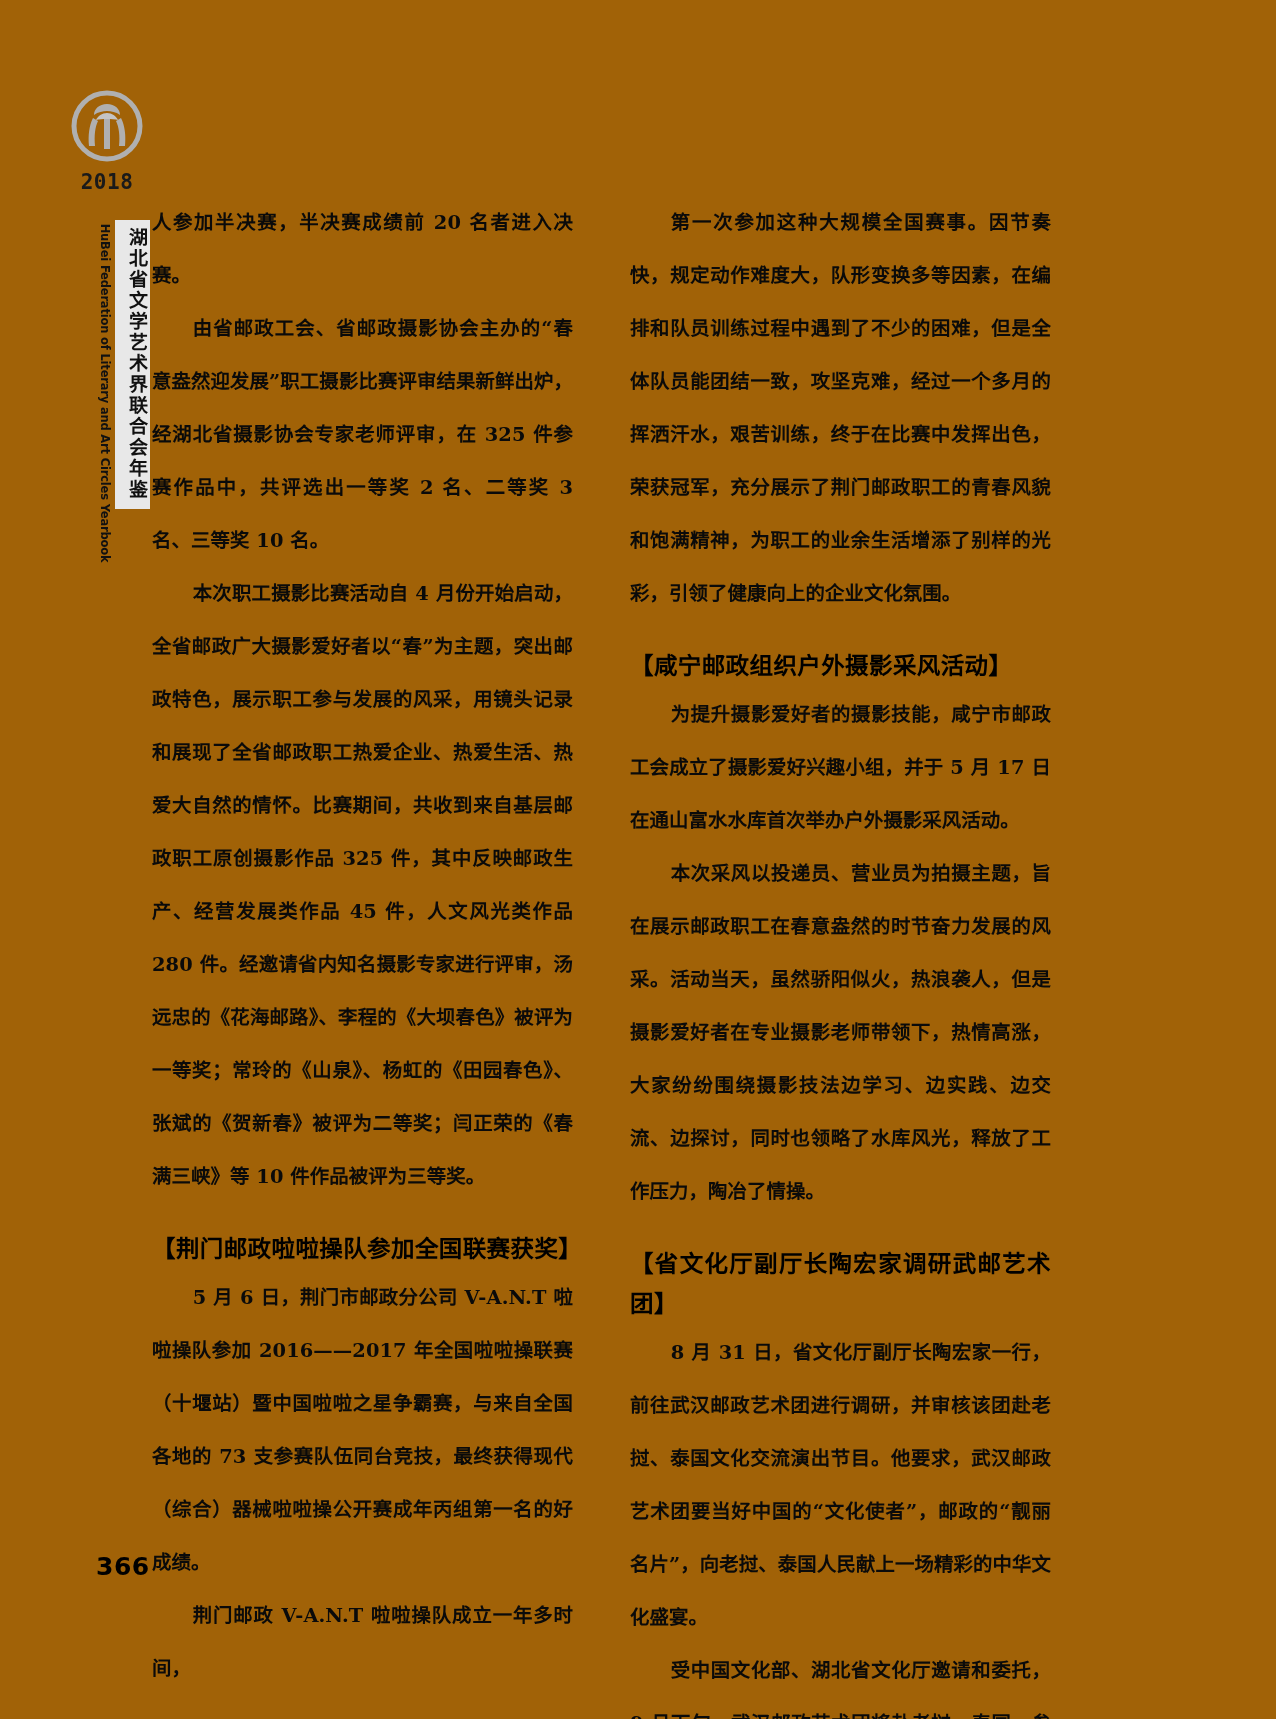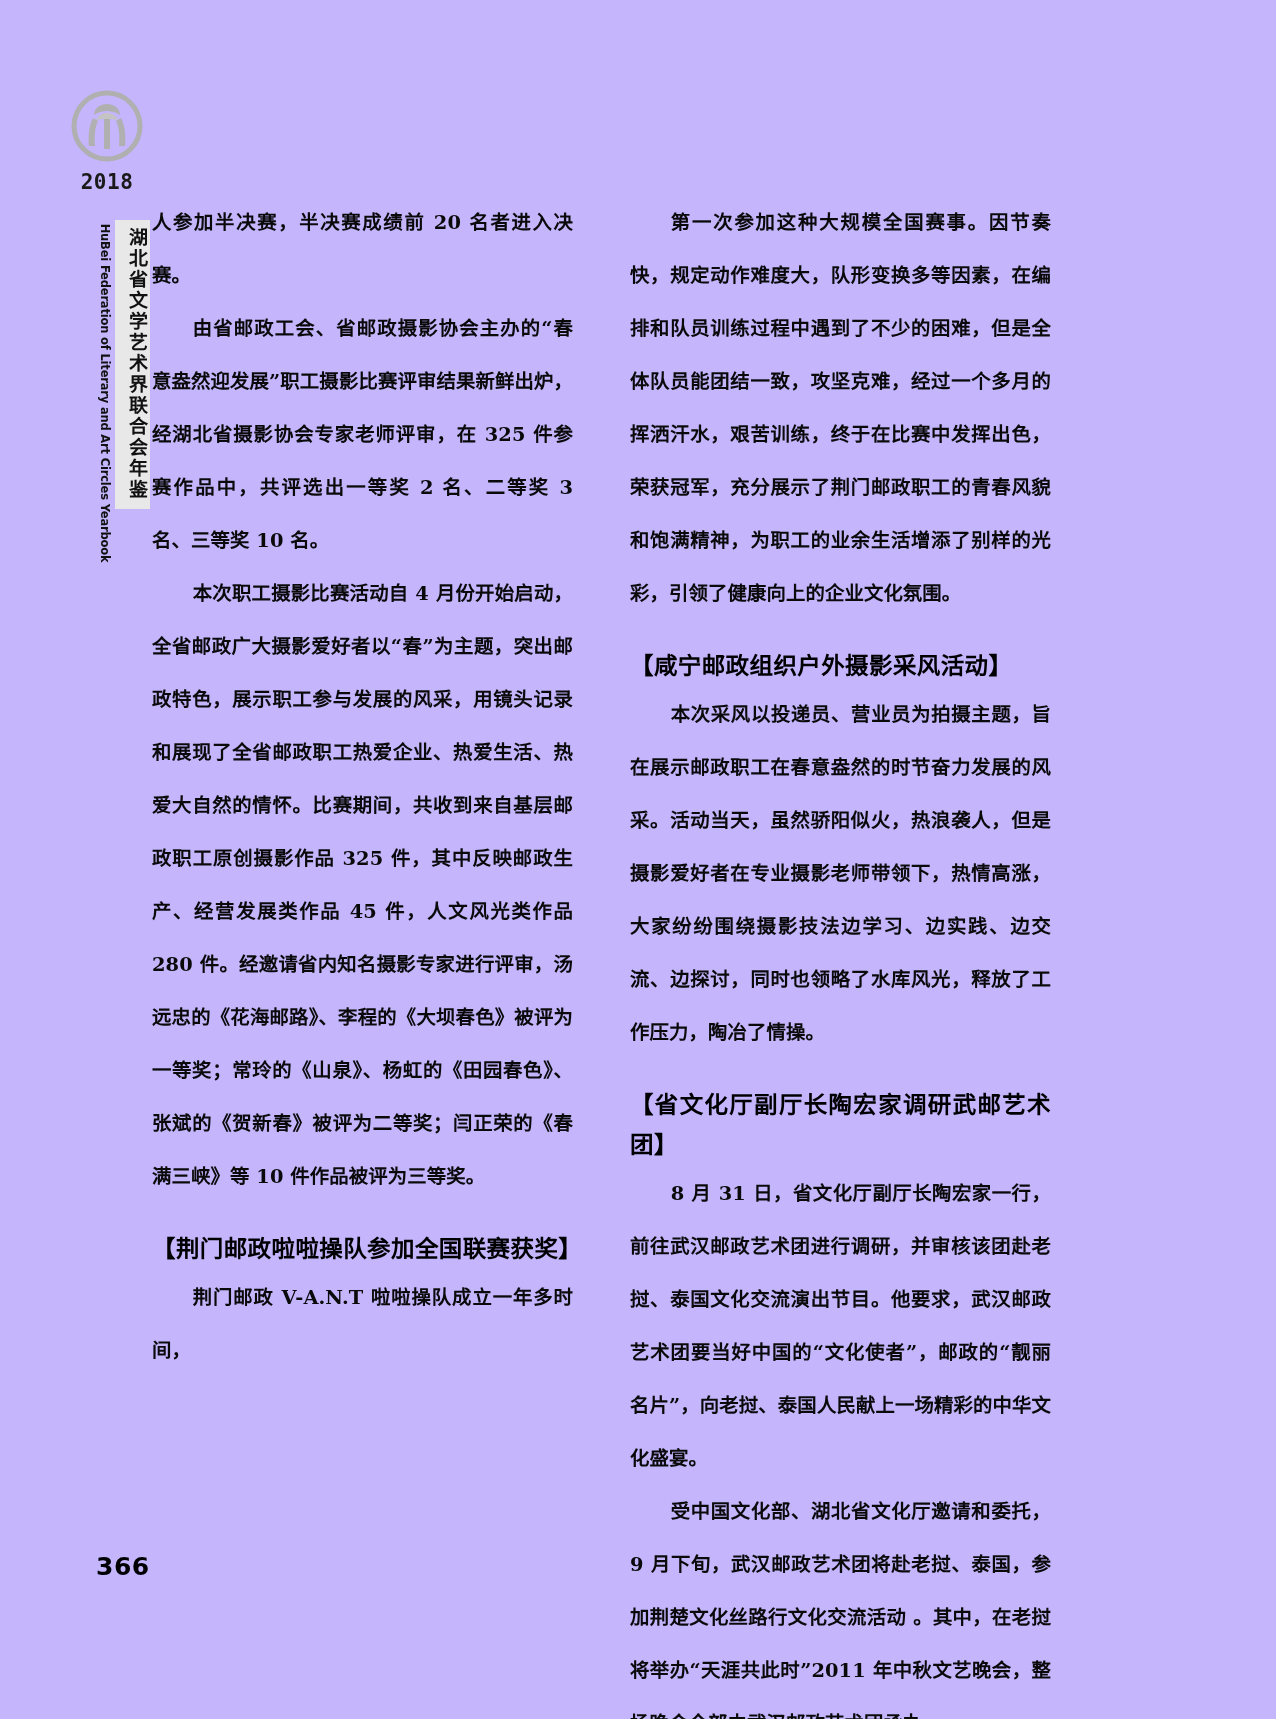--- a/index.html
+++ b/index.html
@@ -13,21 +13,21 @@
     height: 1719px;
     position: relative;
     font-family: "DejaVu Serif", "Liberation Serif", serif;
     color: #000000;
     overflow: hidden;
   }
 
   .page {
     position: absolute;
     inset: 0;
-    background: #c4b5fd;
+    background: #a16207;
   }
 
   
   .margin-block {
     position: absolute;
     left: 64px;
     top: 88px;
     width: 86px;
   }
 
@@ -163,25 +163,27 @@
       <span class="v-en">HuBei Federation of Literary and Art Circles Yearbook</span>
     </div>
   </div>
 
   <div class="columns">
     <div class="col" id="col-left">
         <p class="para">人参加半决赛，半决赛成绩前 20 名者进入决赛。</p>
         <p class="para indent">由省邮政工会、省邮政摄影协会主办的“春意盎然迎发展”职工摄影比赛评审结果新鲜出炉，经湖北省摄影协会专家老师评审，在 325 件参赛作品中，共评选出一等奖 2 名、二等奖 3 名、三等奖 10 名。</p>
         <p class="para indent">本次职工摄影比赛活动自 4 月份开始启动，全省邮政广大摄影爱好者以“春”为主题，突出邮政特色，展示职工参与发展的风采，用镜头记录和展现了全省邮政职工热爱企业、热爱生活、热爱大自然的情怀。比赛期间，共收到来自基层邮政职工原创摄影作品 325 件，其中反映邮政生产、经营发展类作品 45 件，人文风光类作品 280 件。经邀请省内知名摄影专家进行评审，汤远忠的《花海邮路》、李程的《大坝春色》被评为一等奖；常玲的《山泉》、杨虹的《田园春色》、张斌的《贺新春》被评为二等奖；闫正荣的《春满三峡》等 10 件作品被评为三等奖。</p>
         <h2 class="section-head">【荆门邮政啦啦操队参加全国联赛获奖】</h2>
+        <p class="para indent">5 月 6 日，荆门市邮政分公司 V-A.N.T 啦啦操队参加 2016——2017 年全国啦啦操联赛（十堰站）暨中国啦啦之星争霸赛，与来自全国各地的 73 支参赛队伍同台竞技，最终获得现代（综合）器械啦啦操公开赛成年丙组第一名的好成绩。</p>
         <p class="para indent">荆门邮政 V-A.N.T 啦啦操队成立一年多时间，</p>
       </div>
     <div class="col" id="col-right">
         <p class="para indent">第一次参加这种大规模全国赛事。因节奏快，规定动作难度大，队形变换多等因素，在编排和队员训练过程中遇到了不少的困难，但是全体队员能团结一致，攻坚克难，经过一个多月的挥洒汗水，艰苦训练，终于在比赛中发挥出色，荣获冠军，充分展示了荆门邮政职工的青春风貌和饱满精神，为职工的业余生活增添了别样的光彩，引领了健康向上的企业文化氛围。</p>
         <h2 class="section-head">【咸宁邮政组织户外摄影采风活动】</h2>
+        <p class="para indent">为提升摄影爱好者的摄影技能，咸宁市邮政工会成立了摄影爱好兴趣小组，并于 5 月 17 日在通山富水水库首次举办户外摄影采风活动。</p>
         <p class="para indent">本次采风以投递员、营业员为拍摄主题，旨在展示邮政职工在春意盎然的时节奋力发展的风采。活动当天，虽然骄阳似火，热浪袭人，但是摄影爱好者在专业摄影老师带领下，热情高涨，大家纷纷围绕摄影技法边学习、边实践、边交流、边探讨，同时也领略了水库风光，释放了工作压力，陶冶了情操。</p>
         <h2 class="section-head">【省文化厅副厅长陶宏家调研武邮艺术团】</h2>
         <p class="para indent">8 月 31 日，省文化厅副厅长陶宏家一行，前往武汉邮政艺术团进行调研，并审核该团赴老挝、泰国文化交流演出节目。他要求，武汉邮政艺术团要当好中国的“文化使者”，邮政的“靓丽名片”，向老挝、泰国人民献上一场精彩的中华文化盛宴。</p>
         <p class="para indent">受中国文化部、湖北省文化厅邀请和委托，9 月下旬，武汉邮政艺术团将赴老挝、泰国，参加荆楚文化丝路行文化交流活动 。其中，在老挝将举办“天涯共此时”2011 年中秋文艺晚会，整场晚会全部由武汉邮政艺术团承办。</p>
         <p class="para indent">武汉邮政艺术团按正式演出规格进行了整场汇报演出，陶宏家逐一进行了点评、指导，对邮政艺</p>
       </div>
   </div>
 
   <div class="page-number">366</div>
 

